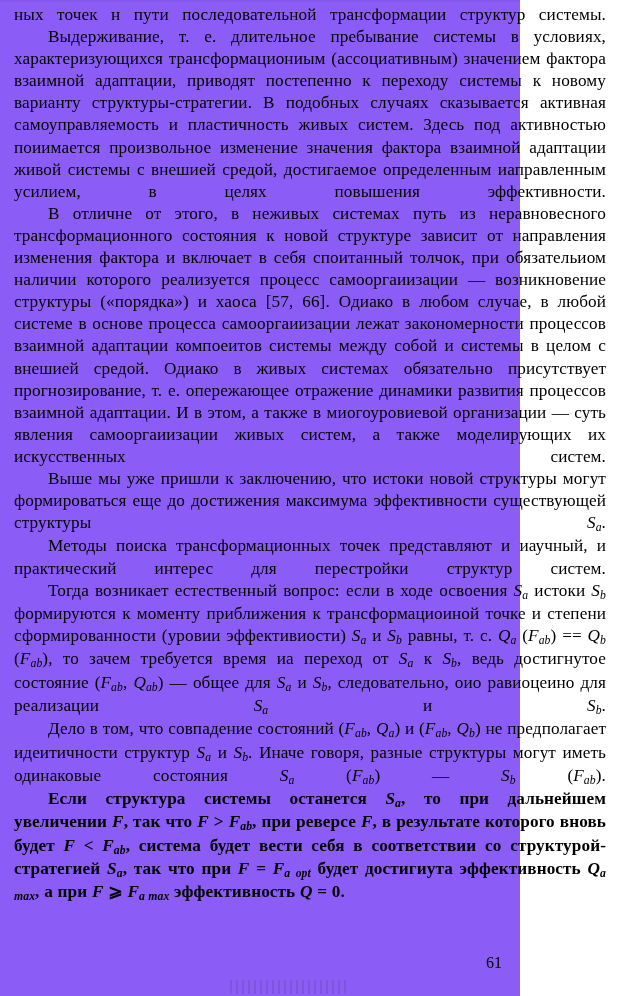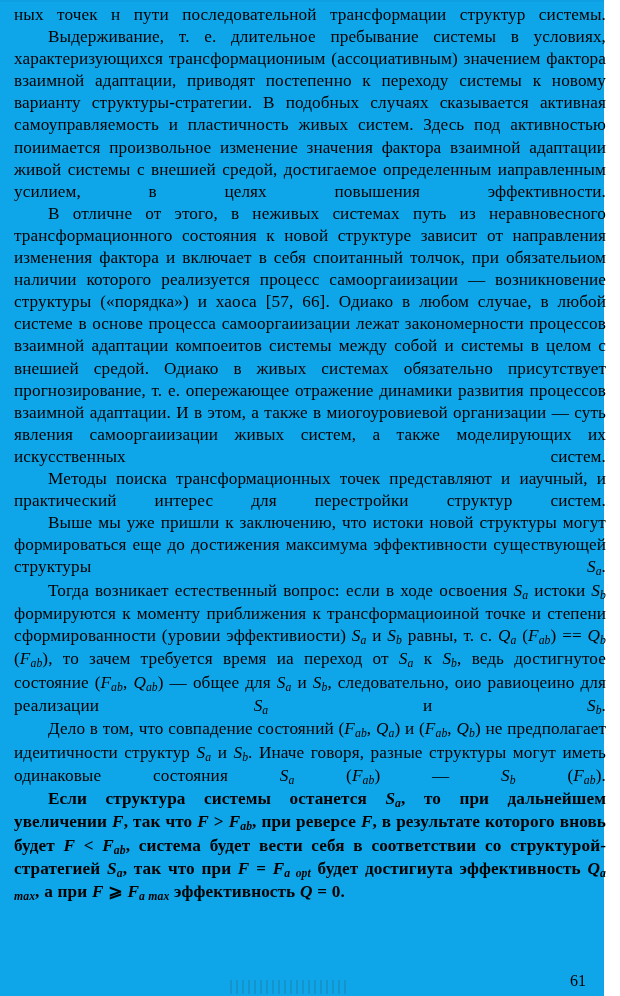--- a/index.html
+++ b/index.html
@@ -9,23 +9,23 @@
   }
   body {
     width: 620px;
     height: 996px;
     overflow: hidden;
     font-family: "Liberation Serif", "DejaVu Serif", serif;
     color: #000000;
   }
   .page {
     position: relative;
-    width: 604px;
+    width: 520px;
     height: 996px;
-    background: #0ea5e9;
+    background: #8b5cf6;
     padding: 0;
     box-sizing: border-box;
   }
   .content {
     position: absolute;
     left: 14px;
     top: 4px;
     width: 592px;
     font-size: 17.2px;
     line-height: 1.285;
@@ -50,21 +50,21 @@
     font-style: italic;
   }
   sub {
     font-size: 0.68em;
     vertical-align: -0.28em;
     font-style: italic;
   }
   .pagenum {
     position: absolute;
     right: 18px;
-    bottom: 6px;
+    bottom: 24px;
     font-size: 16px;
     font-family: "Liberation Serif", serif;
   }
   .smudge {
     position: absolute;
     left: 230px;
     bottom: 2px;
     width: 120px;
     height: 14px;
     background: repeating-linear-gradient(90deg, rgba(60,60,60,0.30) 0px, rgba(60,60,60,0.30) 2px, rgba(255,255,255,0) 2px, rgba(255,255,255,0) 6px);
@@ -81,22 +81,22 @@
 </head>
 <body>
 
 <div class="page">
   <div class="noise-top"></div>
 
   <div class="content">
     <p>ных точек н пути последовательной трансформации структур системы.</p>
     <p class="indent">Выдерживание, т. е. длительное пребывание системы в условиях, характеризующихся трансформациониым (ассоциативным) значением фактора взаимной адаптации, приводят постепенно к переходу системы к новому варианту структуры-стратегии. В подобных случаях сказывается активная самоуправляемость и пластичность живых систем. Здесь под активностью поиимается произвольное изменение значения фактора взаимной адаптации живой системы с внешией средой, достигаемое определенным иаправленным усилием, в целях повышения эффективности.</p>
     <p class="indent">В отличне от этого, в неживых системах путь из неравновесного трансформационного состояния к новой структуре зависит от направления изменения фактора и включает в себя споитанный толчок, при обязательиом наличии которого реализуется процесс самооргаиизации — возникновение структуры («порядка») и хаоса [57, 66]. Одиако в любом случае, в любой системе в основе процесса самооргаиизации лежат закономерности процессов взаимной адаптации компоеитов системы между собой и системы в целом с внешией средой. Одиако в живых системах обязательно присутствует прогнозирование, т. е. опережающее отражение динамики развития процессов взаимной адаптации. И в этом, а также в миогоуровиевой организации — суть явления самооргаиизации живых систем, а также моделирующих их искусственных систем.</p>
+    <p class="indent">Выше мы уже пришли к заключению, что истоки новой структуры могут формироваться еще до достижения максимума эффективности существующей структуры <i>S<sub>a</sub></i>.</p>
     <p class="indent">Методы поиска трансформационных точек представляют и иаучный, и практический интерес для перестройки структур систем.</p>
-    <p class="indent">Выше мы уже пришли к заключению, что истоки новой структуры могут формироваться еще до достижения максимума эффективности существующей структуры <i>S<sub>a</sub></i>.</p>
     <p class="indent">Тогда возникает естественный вопрос: если в ходе освоения <i>S<sub>a</sub></i> истоки <i>S<sub>b</sub></i> формируются к моменту приближения к трансформациоиной точке и степени сформированности (уровии эффективиости) <i>S<sub>a</sub></i> и <i>S<sub>b</sub></i> равны, т. с. <i>Q<sub>a</sub></i> (<i>F<sub>ab</sub></i>) == <i>Q<sub>b</sub></i> (<i>F<sub>ab</sub></i>), то зачем требуется время иа переход от <i>S<sub>a</sub></i> к <i>S<sub>b</sub></i>, ведь достигнутое состояние (<i>F<sub>ab</sub></i>, <i>Q<sub>ab</sub></i>) — общее для <i>S<sub>a</sub></i> и <i>S<sub>b</sub></i>, следовательно, оио равиоцеино для реализации <i>S<sub>a</sub></i> и <i>S<sub>b</sub></i>.</p>
     <p class="indent">Дело в том, что совпадение состояний (<i>F<sub>ab</sub></i>, <i>Q<sub>a</sub></i>) и (<i>F<sub>ab</sub></i>, <i>Q<sub>b</sub></i>) не предполагает идеитичности структур <i>S<sub>a</sub></i> и <i>S<sub>b</sub></i>. Иначе говоря, разные структуры могут иметь одинаковые состояния <i>S<sub>a</sub></i> (<i>F<sub>ab</sub></i>) — <i>S<sub>b</sub></i> (<i>F<sub>ab</sub></i>).</p>
     <p class="indent last">Если структура системы останется <i>S<sub>a</sub></i>, то при дальнейшем увеличении <i>F</i>, так что <i>F</i> &gt; <i>F<sub>ab</sub></i>, при реверсе <i>F</i>, в результате которого вновь будет <i>F</i> &lt; <i>F<sub>ab</sub></i>, система будет вести себя в соответствии со структурой-стратегией <i>S<sub>a</sub></i>, так что при <i>F</i> = <i>F<sub>a opt</sub></i> будет достигиута эффективность <i>Q<sub>a max</sub></i>, а при <i>F</i> ⩾ <i>F<sub>a max</sub></i> эффективность <i>Q</i> = 0.</p>
   </div>
 
   <div class="smudge"></div>
   <div class="pagenum">61</div>
 </div>
 
 </body></html>

